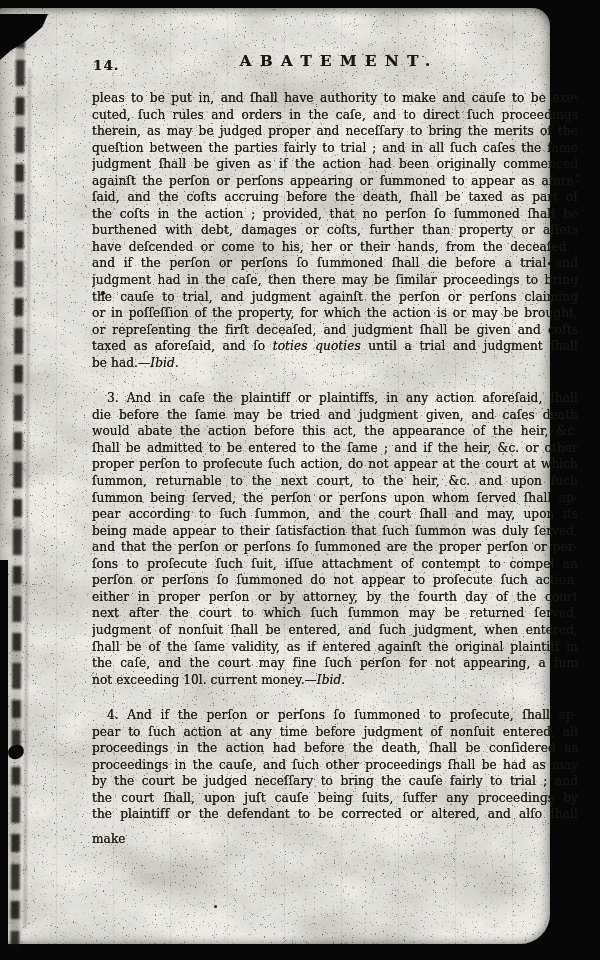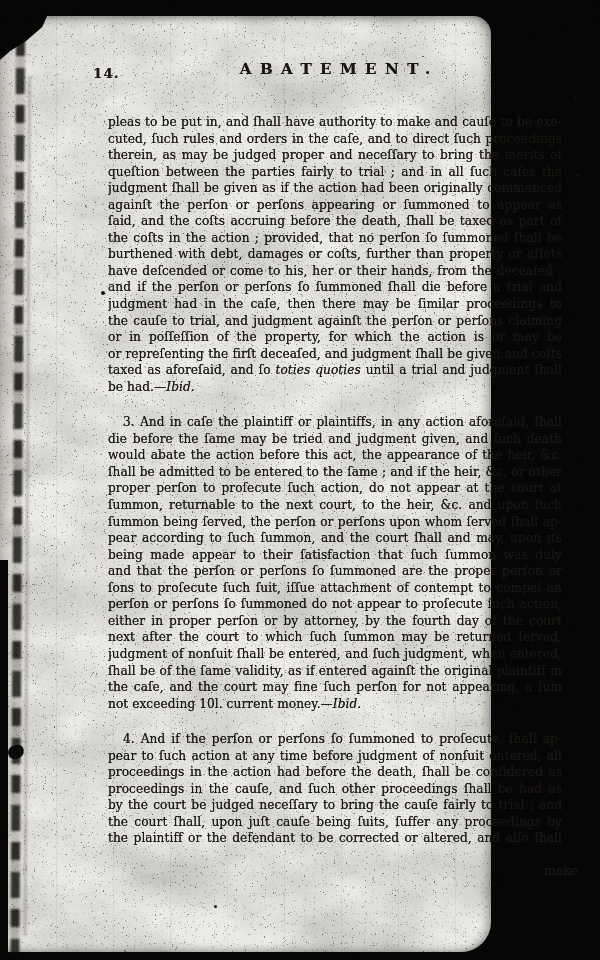--- a/index.html
+++ b/index.html
@@ -1,20 +1,20 @@
 <!DOCTYPE html>
 <html style="--paper: #ebeae5; --ink: #1c1914;"><head>
 <meta charset="utf-8">
 <style>
   :root { --paper:#ebeae5; --ink:#1c1914; --lh:16.55px; }
   html,body{margin:0;padding:0;width:600px;height:960px;background:#060606;overflow:hidden;}
   .scan{position:absolute;inset:0;font-family:"DejaVu Serif",serif;}
 
   
-  .page{position:absolute;left:0;top:16px;width:491px;height:936px;
+  .page{position:absolute;left:0;top:8px;width:550px;height:936px;
         background:var(--paper);
         border-radius:2px 18px 30px 0;
         box-shadow: inset -8px 0 12px -6px rgba(0,0,0,.40),
                     inset 0 8px 10px -7px rgba(0,0,0,.45),
                     inset 0 -7px 10px -7px rgba(0,0,0,.35),
                     inset 16px 0 20px -11px rgba(45,35,22,.30);}
   
   .chain{position:absolute;inset:0;border-radius:inherit;
          background:repeating-linear-gradient(90deg, transparent 0 56px, rgba(70,70,64,.075) 56px 57px);}
   
@@ -34,27 +34,27 @@
         border-radius:55% 45% 60% 50%;transform:rotate(-12deg);}
   .fleck{position:absolute;background:#141210;border-radius:50%;}
 
   
   .text-col{position:absolute;left:92px;top:44px;width:486px;color:var(--ink);
             font-size:12.2px;letter-spacing:.05px;
             text-shadow:0 0 .55px rgba(28,22,16,.8);filter:blur(.22px);}
   .masthead{position:relative;height:38px;}
   .folio{position:absolute;left:1px;top:5px;font-size:13.5px;font-weight:bold;letter-spacing:1px;}
   .running-title{text-align:center;font-size:15px;font-weight:bold;letter-spacing:8.5px;padding-left:8.5px;}
-  .para{margin:16px;}
+  .para{margin:0;}
   .para + .para{margin-top:19px;}
   .para.indent .line:first-child{text-indent:15px;}
   .line{height:var(--lh);line-height:var(--lh);overflow:hidden;text-align:justify;}
   .line.jz::after{content:"";display:inline-block;width:100%;}
   .line.last{text-align:left;}
-  .catchword-row{height:var(--lh);line-height:var(--lh);text-align:right;}
+  .catchword-row{height:var(--lh);line-height:var(--lh);text-align:left;margin-top:8px;}
   i{font-style:italic;text-align:right;}
 
   .noise{position:absolute;inset:0;pointer-events:none;mix-blend-mode:multiply;}
 </style>
 </head>
 <body>
 
 <div class="scan">
 
   <div class="page">
@@ -82,21 +82,21 @@
             <div class="line jz">and if the perſon or perſons ſo ſummoned ſhall die before a trial and</div>
             <div class="line jz">judgment had in the caſe, then there may be ſimilar proceedings to bring</div>
             <div class="line jz">the cauſe to trial, and judgment againſt the perſon or perſons claiming</div>
             <div class="line jz">or in poſſeſſion of the property, for which the action is or may be brought,</div>
             <div class="line jz">or repreſenting the firſt deceaſed, and judgment ſhall be given and coſts</div>
             <div class="line jz">taxed as aforeſaid, and ſo <i>toties quoties</i> until a trial and judgment ſhall</div>
             <div class="line last">be had.—<i>Ibid.</i></div>
           </div>
           <div class="para indent">
             <div class="line jz">3. And in caſe the plaintiff or plaintiffs, in any action aforeſaid, ſhall</div>
-            <div class="line jz">die before the ſame may be tried and judgment given, and ſuch death</div>
+            <div class="line jz">die before the ſame may be tried and judgment given, and caſes death</div>
             <div class="line jz">would abate the action before this act, the appearance of the heir, &amp;c.</div>
             <div class="line jz">ſhall be admitted to be entered to the ſame ; and if the heir, &amp;c. or other</div>
             <div class="line jz">proper perſon to proſecute ſuch action, do not appear at the court at which</div>
             <div class="line jz">ſummon, returnable to the next court, to the heir, &amp;c. and upon ſuch</div>
             <div class="line jz">ſummon being ſerved, the perſon or perſons upon whom ſerved ſhall ap-</div>
             <div class="line jz">pear according to ſuch ſummon, and the court ſhall and may, upon its</div>
             <div class="line jz">being made appear to their ſatisfaction that ſuch ſummon was duly ſerved,</div>
             <div class="line jz">and that the perſon or perſons ſo ſummoned are the proper perſon or per-</div>
             <div class="line jz">ſons to proſecute ſuch ſuit, iſſue attachment of contempt to compel an</div>
             <div class="line jz">perſon or perſons ſo ſummoned do not appear to proſecute ſuch action,</div>

